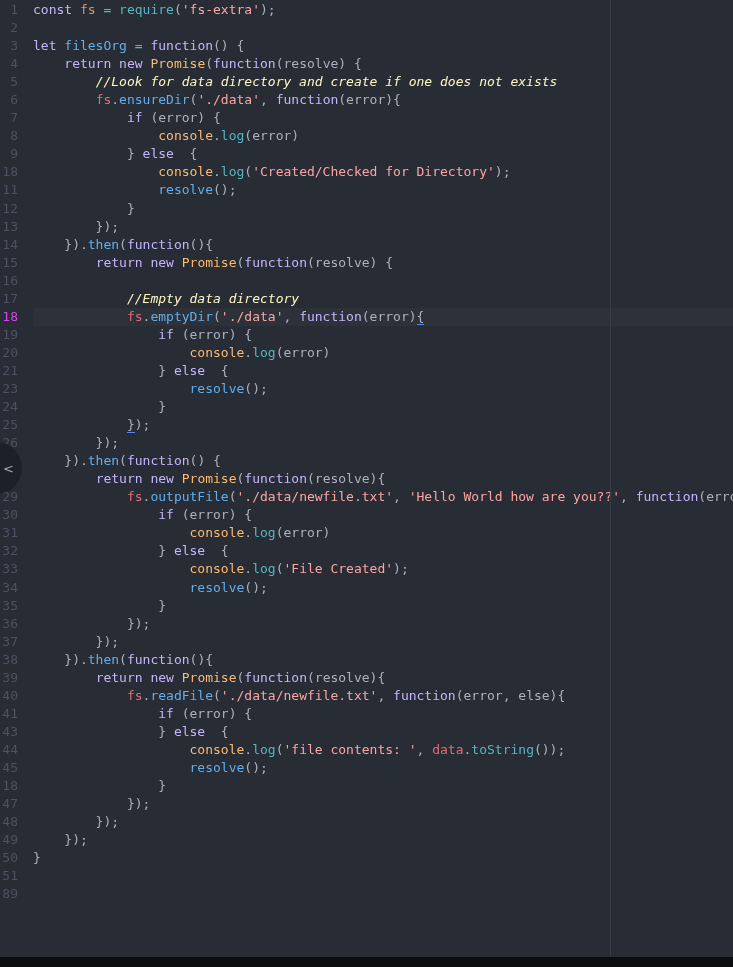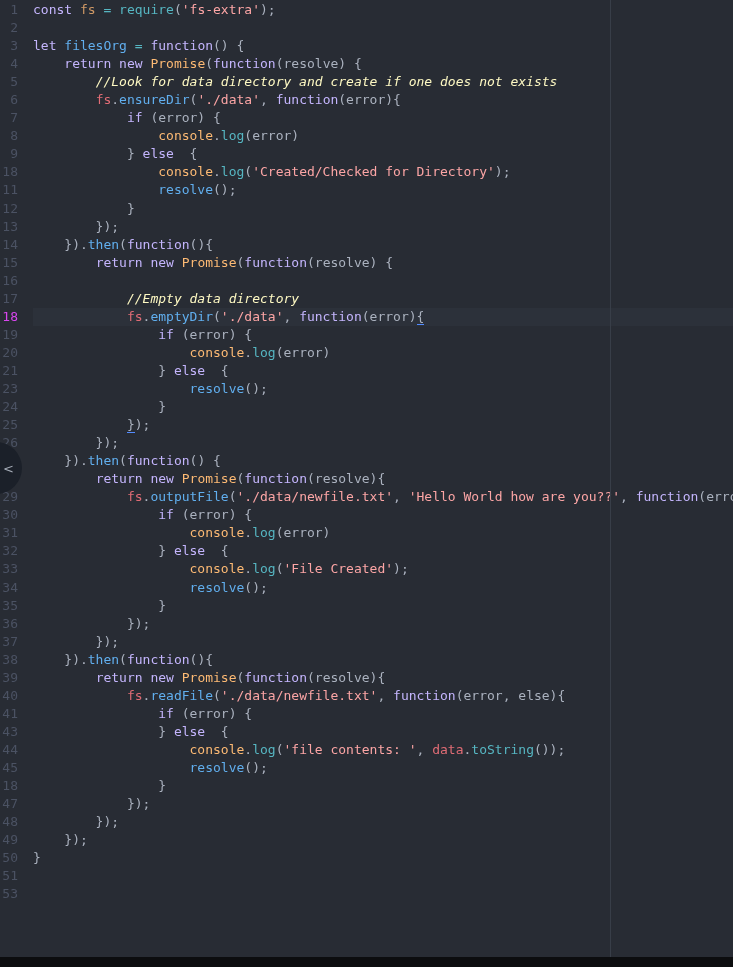--- a/index.html
+++ b/index.html
@@ -97,20 +97,20 @@
       <div class="line"><span class="gutter">41</span><span class="code"><span class="pl">                </span><span class="kw">if</span><span class="pl"> (error) {</span></span></div>
       <div class="line"><span class="gutter">43</span><span class="code"><span class="pl">                } </span><span class="kw">else</span><span class="pl">  {</span></span></div>
       <div class="line"><span class="gutter">44</span><span class="code"><span class="pl">                    </span><span class="yl">console</span><span class="pl">.</span><span class="cy">log</span><span class="pl">(</span><span class="st">'file contents: '</span><span class="pl">, </span><span class="rd">data</span><span class="pl">.</span><span class="cy">toString</span><span class="pl">());</span></span></div>
       <div class="line"><span class="gutter">45</span><span class="code"><span class="pl">                    </span><span class="fn">resolve</span><span class="pl">();</span></span></div>
       <div class="line"><span class="gutter">18</span><span class="code"><span class="pl">                }</span></span></div>
       <div class="line"><span class="gutter">47</span><span class="code"><span class="pl">            });</span></span></div>
       <div class="line"><span class="gutter">48</span><span class="code"><span class="pl">        });</span></span></div>
       <div class="line"><span class="gutter">49</span><span class="code"><span class="pl">    });</span></span></div>
       <div class="line"><span class="gutter">50</span><span class="code"><span class="pl">}</span></span></div>
       <div class="line"><span class="gutter">51</span><span class="code"></span></div>
-      <div class="line"><span class="gutter">53</span><span class="code"></span></div>
+      <div class="line"><span class="gutter">89</span><span class="code"></span></div>
     </div>
   <div class="wrap-guide"></div>
   <div class="panel-toggle">
     <span>&lt;</span>
   </div>
   <div class="bottom-bar"></div>
 </div>
 
 </body></html>

